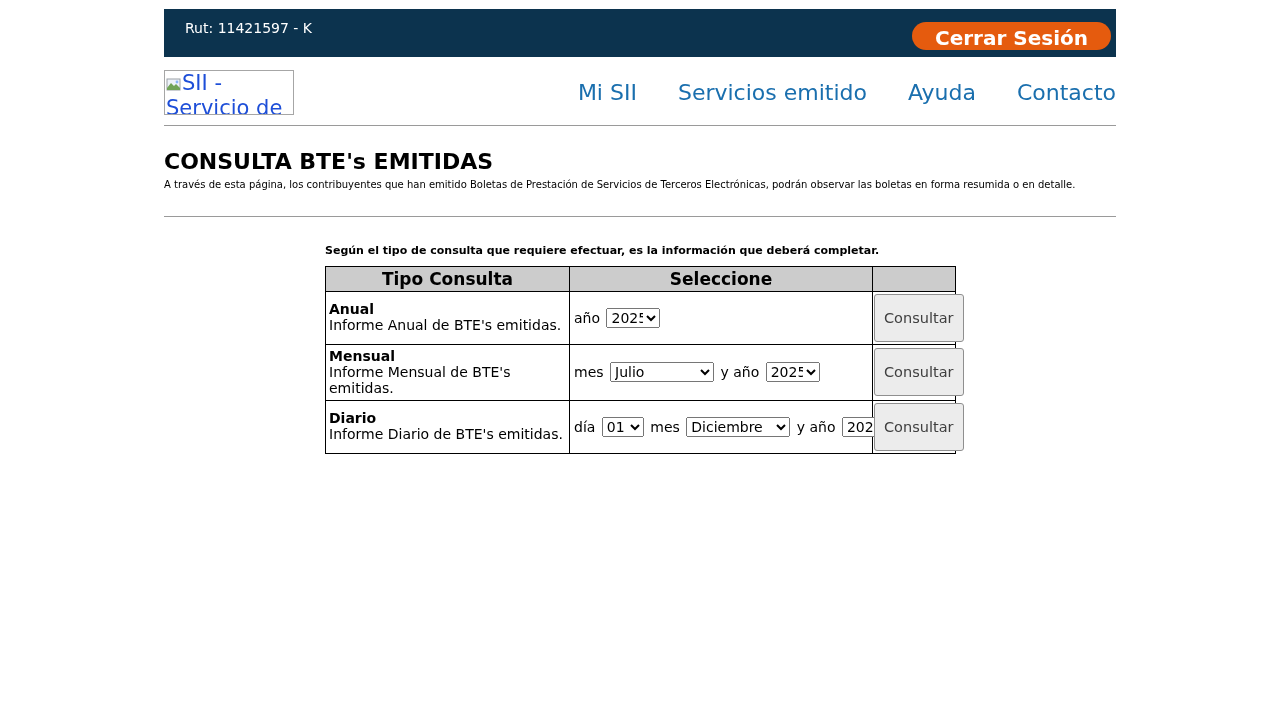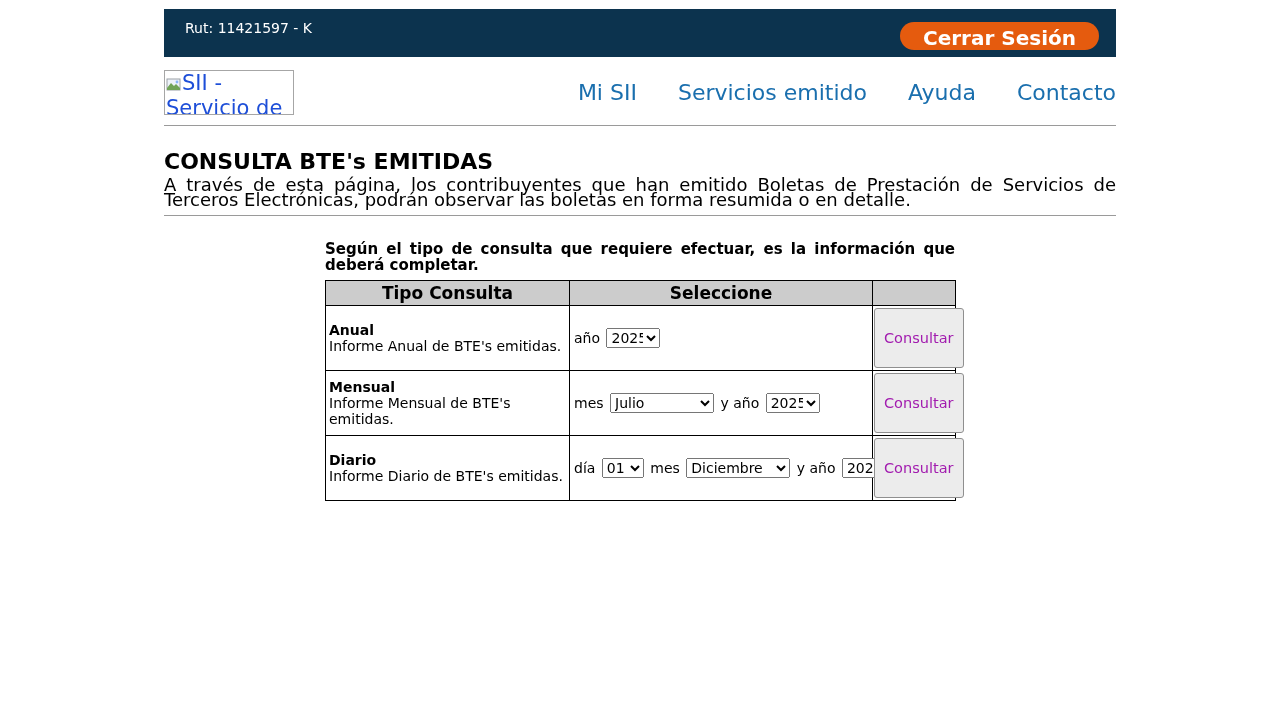--- a/index.html
+++ b/index.html
@@ -7,21 +7,21 @@
     width: 1280px; height: 720px;
     font-family: "DejaVu Sans", "Liberation Sans", sans-serif;
     color: #000; overflow: hidden;
   }
   .page { width: 952px; margin: 0 auto; padding-top: 9px; }
 
   
   .topbar {
     background: #0c334e; height: 48px; box-sizing: border-box;
     display: flex; align-items: flex-start; justify-content: space-between;
-    padding: 11px 17px 0 21px;
+    padding: 11px 5px 0 21px;
   }
   .rut { color: #fff; font-size: 14px; }
   .logout {
     background: #e55b0e; color: #fff; border: none; border-radius: 14px;
     font-size: 20px; font-family: inherit; padding: 6px 23px; height: 28px;
     margin-top: 2px; cursor: pointer; line-height: 1; font-weight: bold;
   }
 
   
   .header { display: flex; align-items: center; justify-content: space-between; margin-top: 13px; }
@@ -33,40 +33,40 @@
   .broken-icon { display: inline-block; vertical-align: -2px; margin-right: 1px; }
   .nav { display: flex; gap: 41px; font-size: 22px; }
   .nav a { color: #1a6fae; text-decoration: none; cursor: pointer; }
 
   hr { border: none; border-top: 1px solid #9a9a9a; }
   .hr-header { margin: 10px 0 0; }
   .hr-content { margin: 0 0 26px; }
 
   
   h1 { font-size: 22px; font-weight: bold; margin: 23px 0 3px; }
-  .intro { font-size: 18px; line-height: 15px; text-align: justify; margin: 0 0 8px; }
+  .intro { font-size: 10px; line-height: 15px; text-align: justify; margin: 0 0 24px; }
 
   
   .consulta { width: 630px; margin: 0 auto; }
-  .instruction { font-weight: bold; font-size: 15px; line-height: 15.5px; text-align: justify; margin: 0 0 7px; }
+  .instruction { font-weight: bold; font-size: 11px; line-height: 15.5px; text-align: justify; margin: 0 0 7px; }
 
   table { border-collapse: collapse; width: 630px; font-size: 14px; table-layout: fixed; }
   th, td { border: 1px solid #000; }
   th { background: #cccccc; font-size: 17px; font-weight: bold; padding: 2px; text-align: center; }
   col.c1 { width: 244px; } col.c2 { width: 303px; } col.c3 { width: 83px; }
   td.tipo { padding: 3px 2px 4px 3px; vertical-align: middle; }
   td.tipo b { display: block; }
   td.sel { padding: 3px 2px 3px 4px; vertical-align: middle; white-space: nowrap; }
   td.act { text-align: center; vertical-align: middle; padding: 2px 1px; }
   select { font-size: 14px; font-family: inherit; margin: 0 2px; }
   .sel-dia { width: 42px; } .sel-mes { width: 104px; } .sel-ano { width: 54px; }
   .consultar {
-    font-size: 14.5px; font-family: inherit; color: #a21caf;
+    font-size: 14.5px; font-family: inherit; color: #404040;
     background: #ececec; border: 1px solid #8f8f8f; border-radius: 3px;
-    padding: 21px 9px; cursor: pointer;
+    padding: 15px 9px; cursor: pointer;
   }
 </style>
 </head>
 <body>
 
 <div class="page">
 
   <div class="topbar">
     <span class="rut">Rut: 11421597 - K</span>
     <button class="logout">Cerrar Sesión</button>

